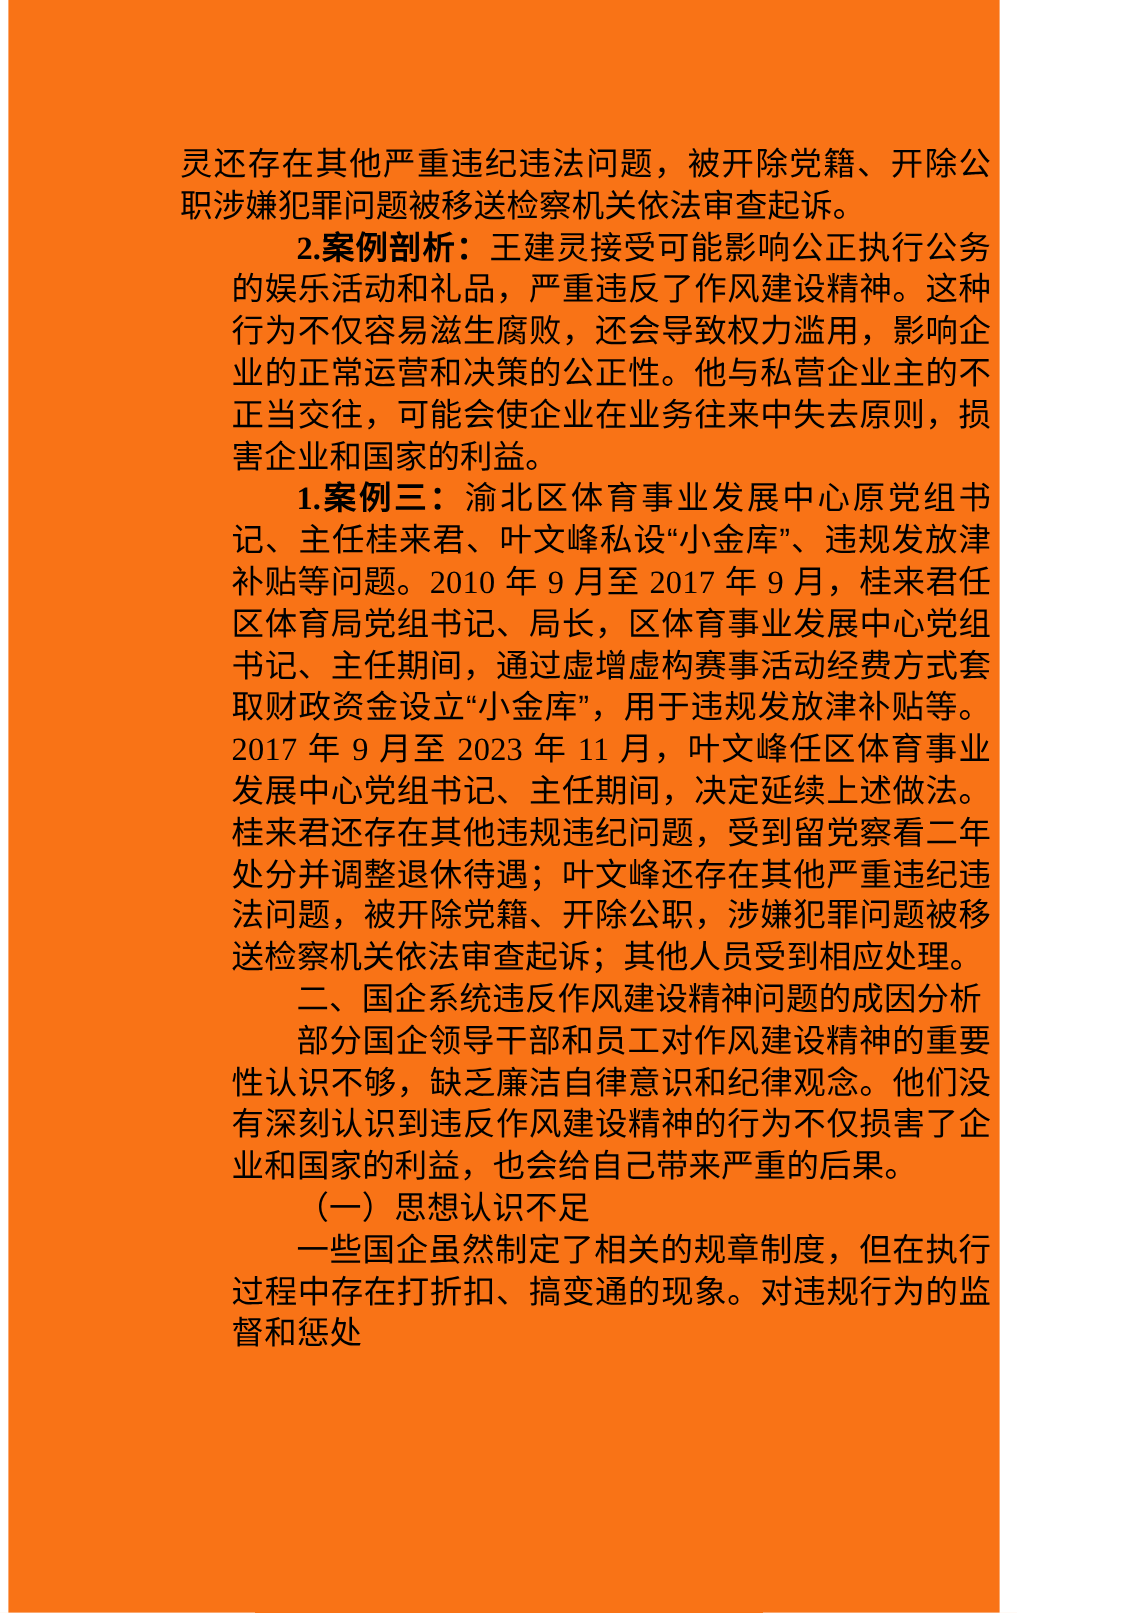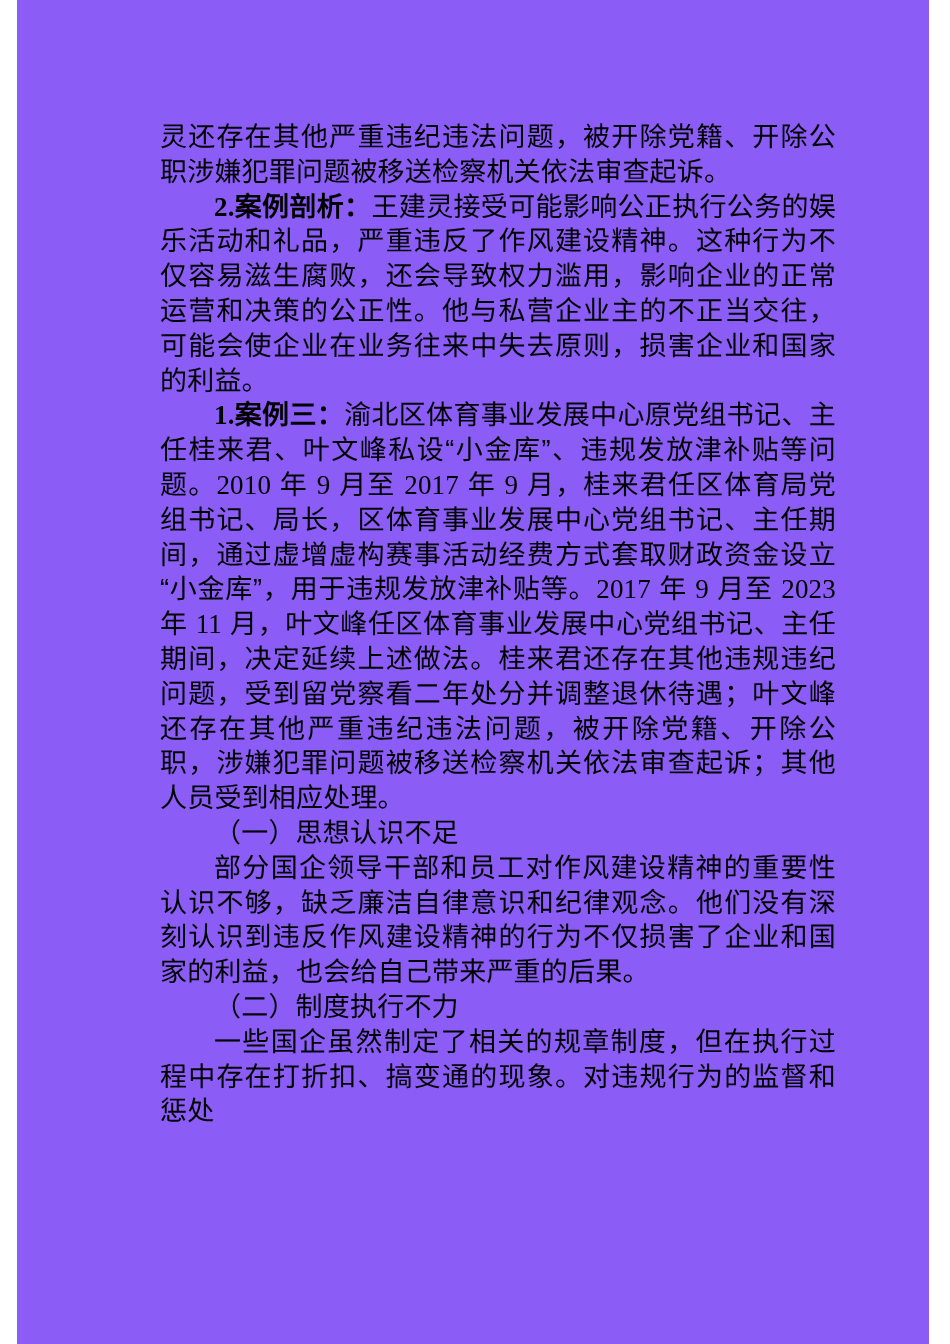--- a/index.html
+++ b/index.html
@@ -9,43 +9,44 @@
   }
   body {
     width: 950px;
     height: 1344px;
     position: relative;
     overflow: hidden;
     font-family: "Liberation Sans", sans-serif;
   }
   .page {
     position: absolute;
-    left: 17px; top: 0;
-    width: 912px;
+    left: 7px; top: 0;
+    width: 826px;
     height: 1344px;
-    background: #8b5cf6;
+    background: #f97316;
   }
   .text-block {
     position: absolute;
     left: 143px;
     top: 120px;
     width: 676px;
     color: #000000;
     font-size: 27px;
     line-height: 34.8px;
     text-align: justify;
     text-justify: inter-ideograph;
     letter-spacing: 0.2px;
   }
   .text-block p {
     margin: 0;
     padding: 0;
   }
   p.indent {
     text-indent: 2em;
+    margin-left: 43px;
   }
   .lead {
     font-weight: 700;
   }
   
   .num {
     font-family: "Liberation Serif", serif;
   }
 </style>
 </head>
@@ -55,23 +56,23 @@
   <div class="text-block">
 
     <p><span>灵还存在其他严重违纪违法问题，被开除党籍、开除公职涉嫌犯罪问题被移送检察机关依法审查起诉。</span></p>
 
     <p class="indent"><span class="lead"><span class="num">2.</span>案例剖析：</span><span>王建灵接受可能影响公正执行公务的娱乐活动和礼品，严重违反了作风建设精神。这种行为不仅容易滋生腐败，还会导致权力滥用，影响企业的正常运营和决策的公正性。他与私营企业主的不正当交往，可能会使企业在业务往来中失去原则，损害企业和国家的利益。</span></p>
 
 
     <p class="indent"><span class="lead"><span class="num">1.</span>案例三：</span><span>渝北区体育事业发展中心原党组书记、主任桂来君、叶文峰私设“小金库”、违规发放津补贴等问题。<span class="num">2010</span> 年 <span class="num">9</span> 月至 <span class="num">2017</span> 年 <span class="num">9</span> 月，桂来君任区体育局党组书记、局长，区体育事业发展中心党组书记、主任期间，通过虚增虚构赛事活动经费方式套取财政资金设立“小金库”，用于违规发放津补贴等。<span class="num">2017</span> 年 <span class="num">9</span> 月至 <span class="num">2023</span> 年 <span class="num">11</span> 月，叶文峰任区体育事业发展中心党组书记、主任期间，决定延续上述做法。桂来君还存在其他违规违纪问题，受到留党察看二年处分并调整退休待遇；叶文峰还存在其他严重违纪违法问题，被开除党籍、开除公职，涉嫌犯罪问题被移送检察机关依法审查起诉；其他人员受到相应处理。</span></p>
 
 
+    <p class="indent"><span>二、国企系统违反作风建设精神问题的成因分析</span></p>
+
+    <p class="indent"><span>部分国企领导干部和员工对作风建设精神的重要性认识不够，缺乏廉洁自律意识和纪律观念。他们没有深刻认识到违反作风建设精神的行为不仅损害了企业和国家的利益，也会给自己带来严重的后果。</span></p>
 
     <p class="indent"><span>（一）思想认识不足</span></p>
 
-    <p class="indent"><span>部分国企领导干部和员工对作风建设精神的重要性认识不够，缺乏廉洁自律意识和纪律观念。他们没有深刻认识到违反作风建设精神的行为不仅损害了企业和国家的利益，也会给自己带来严重的后果。</span></p>
-
-    <p class="indent"><span>（二）制度执行不力</span></p>
 
     <p class="indent"><span>一些国企虽然制定了相关的规章制度，但在执行过程中存在打折扣、搞变通的现象。对违规行为的监督和惩处</span></p>
 
   </div>
 </div>
 
 </body></html>

